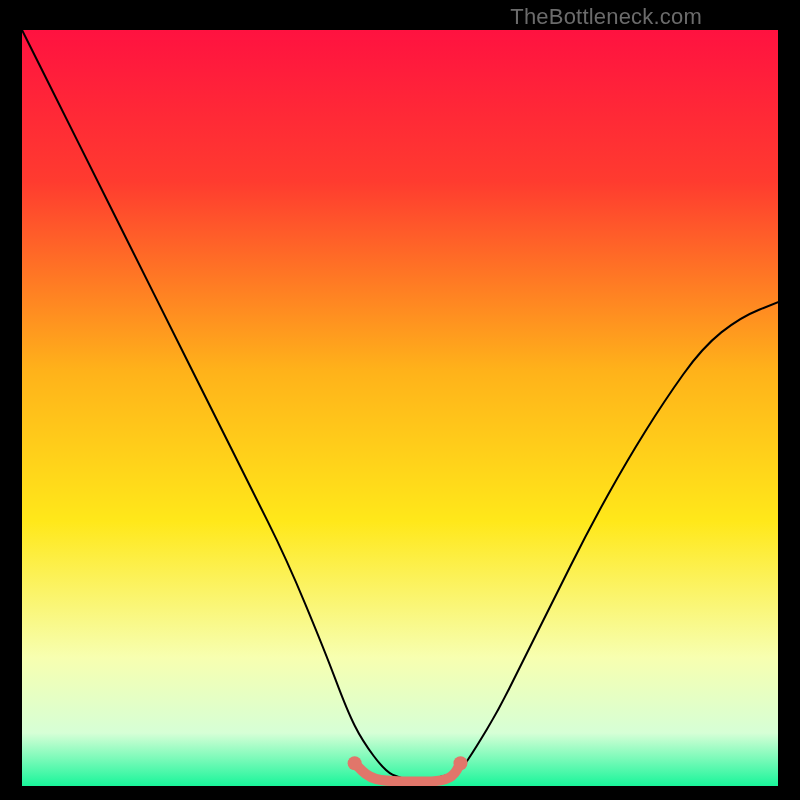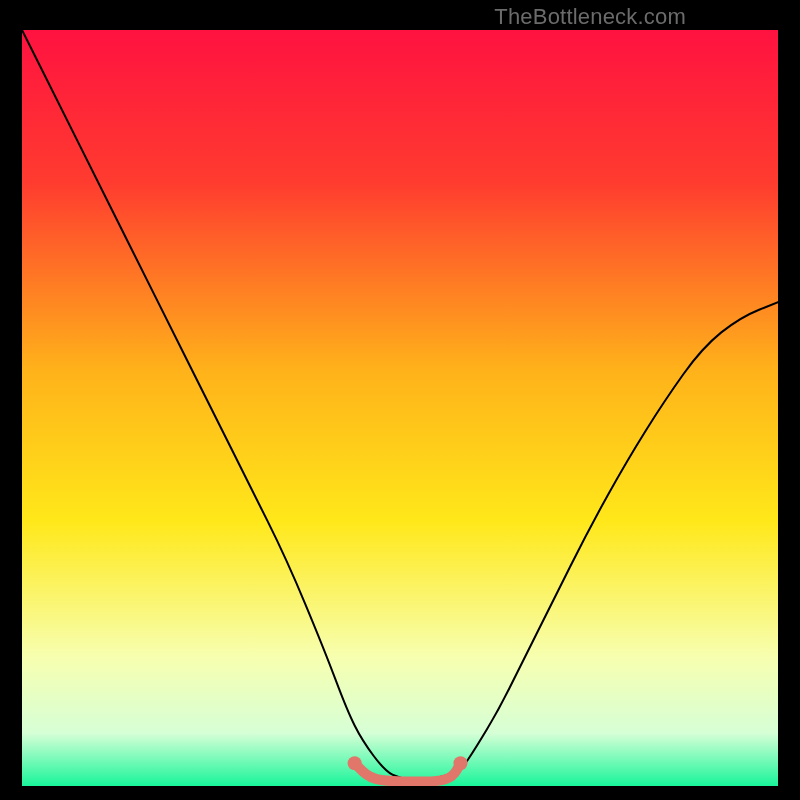--- a/index.html
+++ b/index.html
@@ -11,20 +11,21 @@
     overflow: hidden;
     font-family: Arial, Helvetica, sans-serif;
   }
   .frame {
     position: absolute;
     left: 0;
     top: 0;
     width: 696px;
     height: 800px;
     background: #000;
+    padding-left: 16px;
   }
   .watermark {
     position: absolute;
     top: 4px;
     right: 10px;
     color: #6b6b6b;
     font-size: 22px;
     font-weight: 500;
     letter-spacing: 0.2px;
     z-index: 10;

